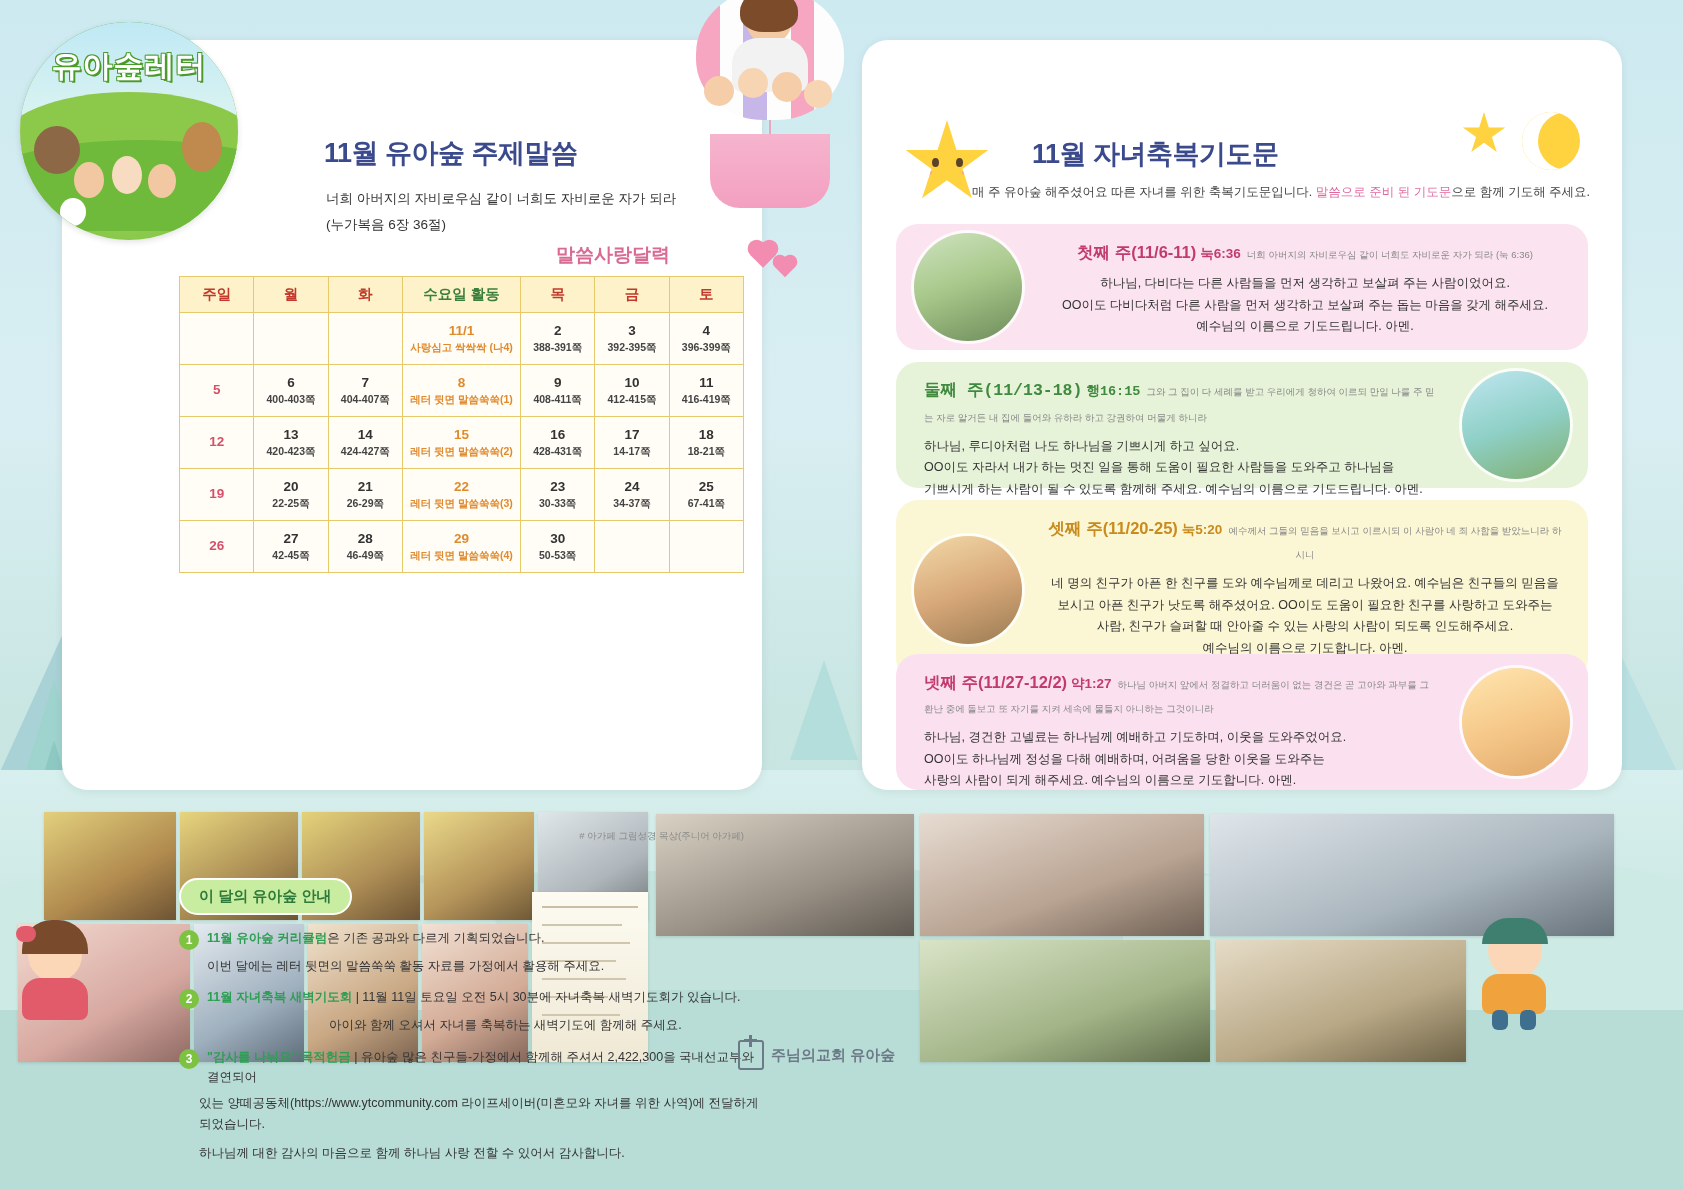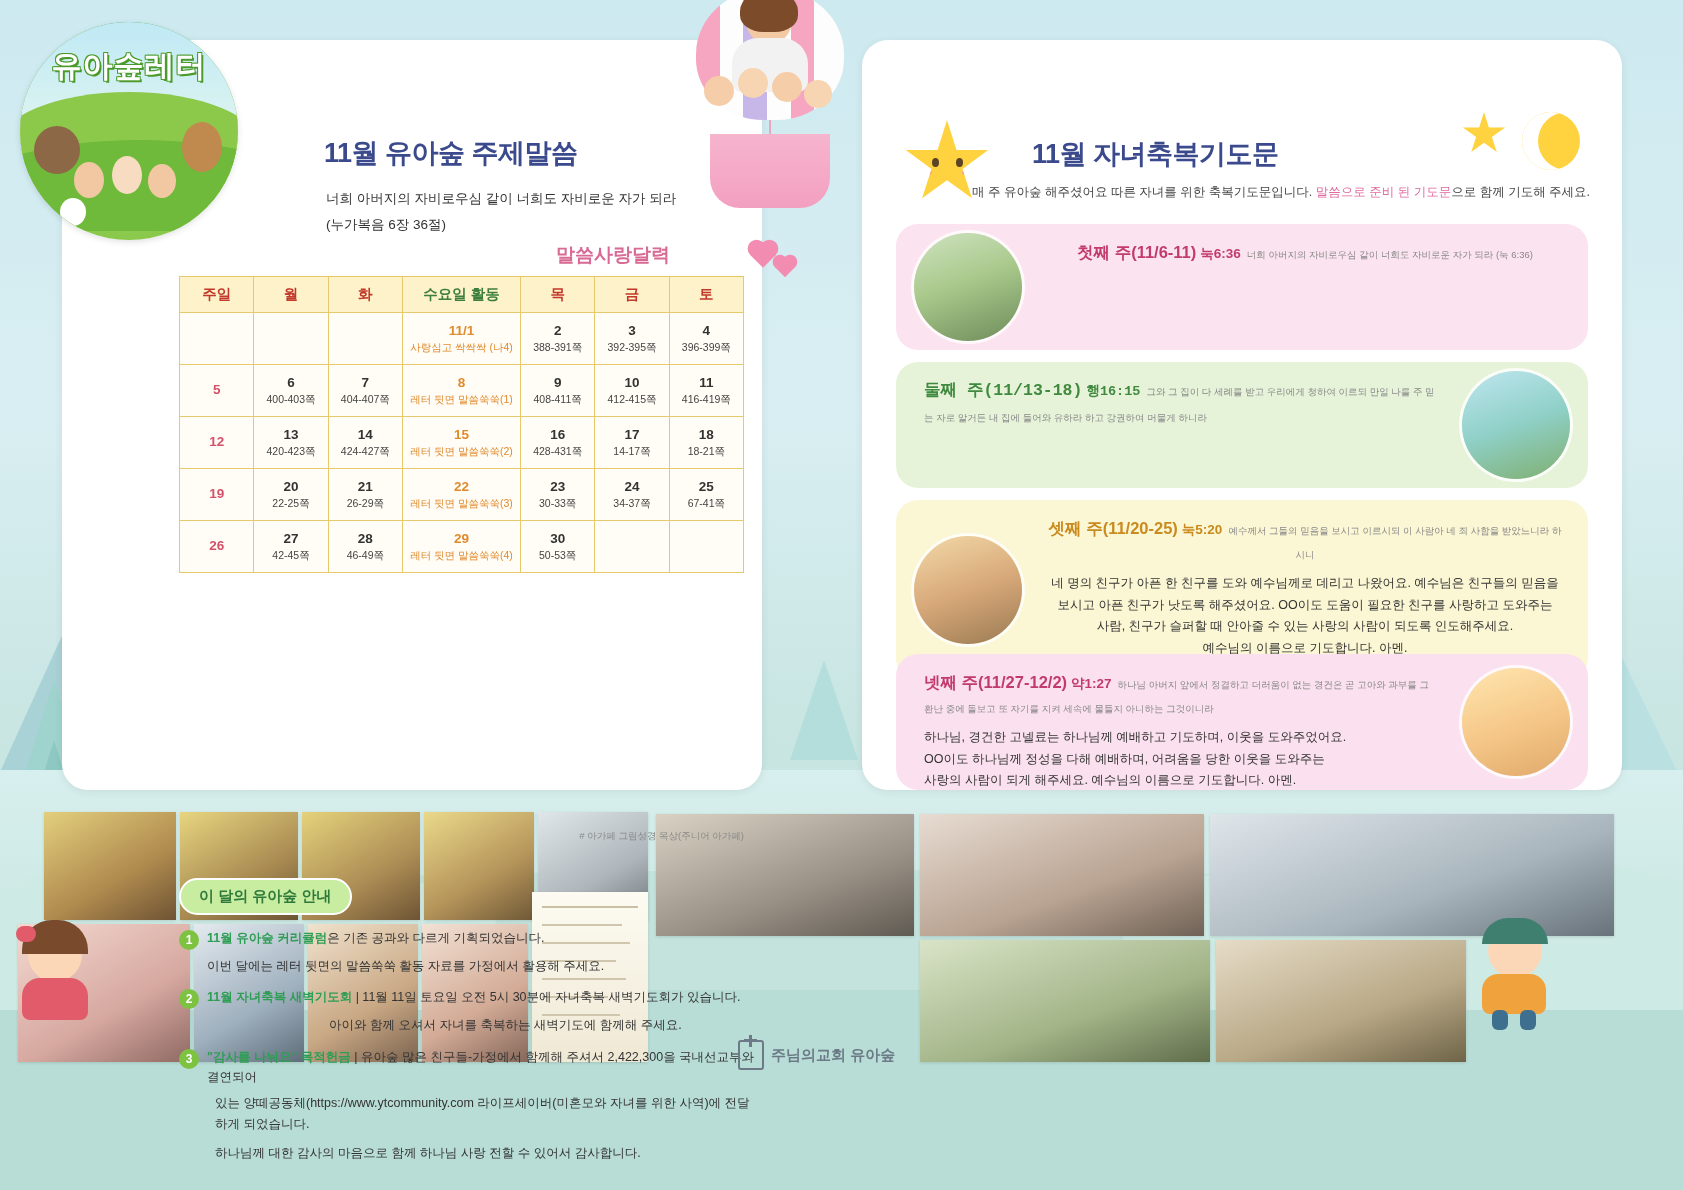--- a/index.html
+++ b/index.html
@@ -103,21 +103,21 @@
   }
   table.cal th.wed { color:#3c7f3c; }
   table.cal td {
     border:1px solid #e6c96a; height:52px; text-align:center; vertical-align:middle;
     font-size:11.5px; color:#333; background:#fffdf5;
   }
   td .dnum { font-size:13.5px; font-weight:bold; color:#333; display:block; line-height:1.35; }
   td.sun .dnum { color:#d5506b; }
   td.wed .dnum { color:#e08a2e; }
   td.wed .sub { color:#e08a2e; font-size:10.5px; }
-  td .sub { font-size:10.5px; color:#444; display:block; }
+  td .sub { font-size:10.5px; color:#444; display:block;font-weight:bold; }
   .cal-foot {
     position:absolute; right:18px; top:790px;
     font-size:9.5px; color:#8a8a8a;
   }
 
   
   .notice-badge {
     position:absolute; left:117px; top:838px;
     background:#c9eda0; color:#2f7a3a; font-weight:bold; font-size:15px;
     padding:7px 18px; border-radius:20px; border:2px solid #ffffff;
@@ -126,21 +126,21 @@
   .n-row { display:flex; align-items:flex-start; margin-bottom:6px; }
   .n-num {
     flex:0 0 auto; width:20px; height:20px; border-radius:50%;
     background:#7ec242; color:#fff; font-size:12px; font-weight:bold;
     display:flex; align-items:center; justify-content:center; margin-right:8px; margin-top:2px;
   }
   .n-text { font-size:12.5px; color:#333; line-height:1.6; }
   .n-text b { color:#2f9e55; }
   .n-sub { font-size:12.5px; color:#333; line-height:1.7; margin:2px 0 10px 28px; }
   .n-sub.indent { margin-left:150px; }
-  .n-last { font-size:12.5px; color:#333; margin-left:36px; }
+  .n-last { font-size:12.5px; color:#333; margin-left:20px; }
 
   
   .rt-title {
     position:absolute; left:170px; top:96px;
     font-size:27px; font-weight:bold; color:#3b4a8c; letter-spacing:-0.5px;
   }
   .rt-sub {
     position:absolute; left:110px; top:144px; font-size:12.5px; color:#444;
   }
   .rt-sub .hl { color:#e06aa0; }
@@ -523,28 +523,38 @@
   <div class="rt-sub">
     <span>매 주 유아숲 해주셨어요 따른 자녀를 위한 축복기도문입니다. </span><span class="hl">말씀으로 준비 된 기도문</span><span>으로 함께 기도해 주세요.</span>
   </div>
 
   <div class="wk" id="week1">
     <div class="wk-photo left" style="background:linear-gradient(160deg,#cfe3c0,#a9c98c 45%,#6d8c5a 100%);"></div>
     <div class="wk-body pl">
       <div class="wk-head">
         <span class="wk-week">첫째 주(11/6-11)</span><span class="wk-ref">눅6:36</span><span class="wk-quote">너희 아버지의 자비로우심 같이 너희도 자비로운 자가 되라 (눅 6:36)</span>
       </div>
+      <div class="wk-text">
+        <div>하나님, 다비다는 다른 사람들을 먼저 생각하고 보살펴 주는 사람이었어요.</div>
+        <div>OO이도 다비다처럼 다른 사람을 먼저 생각하고 보살펴 주는 돕는 마음을 갖게 해주세요.</div>
+        <div>예수님의 이름으로 기도드립니다. 아멘.</div>
+      </div>
     </div>
   </div>
 
   <div class="wk" id="week2">
     <div class="wk-photo right" style="background:linear-gradient(160deg,#bfe6f0,#8fd0c7 50%,#7fae6e 100%);"></div>
     <div class="wk-body pr">
       <div class="wk-head">
         <span class="wk-week">둘째 주(11/13-18)</span><span class="wk-ref">행16:15</span><span class="wk-quote">그와 그 집이 다 세례를 받고 우리에게 청하여 이르되 만일 나를 주 믿는 자로 알거든 내 집에 들어와 유하라 하고 강권하여 머물게 하니라</span>
+      </div>
+      <div class="wk-text">
+        <div>하나님, 루디아처럼 나도 하나님을 기쁘시게 하고 싶어요.</div>
+        <div>OO이도 자라서 내가 하는 멋진 일을 통해 도움이 필요한 사람들을 도와주고 하나님을</div>
+        <div>기쁘시게 하는 사람이 될 수 있도록 함께해 주세요. 예수님의 이름으로 기도드립니다. 아멘.</div>
       </div>
     </div>
   </div>
 
   <div class="wk" id="week3">
     <div class="wk-photo left" style="background:linear-gradient(160deg,#f3d9a8,#d8a97a 50%,#9a7a52 100%);"></div>
     <div class="wk-body pl">
       <div class="wk-head">
         <span class="wk-week">셋째 주(11/20-25)</span><span class="wk-ref">눅5:20</span><span class="wk-quote">예수께서 그들의 믿음을 보시고 이르시되 이 사람아 네 죄 사함을 받았느니라 하시니</span>
       </div>

